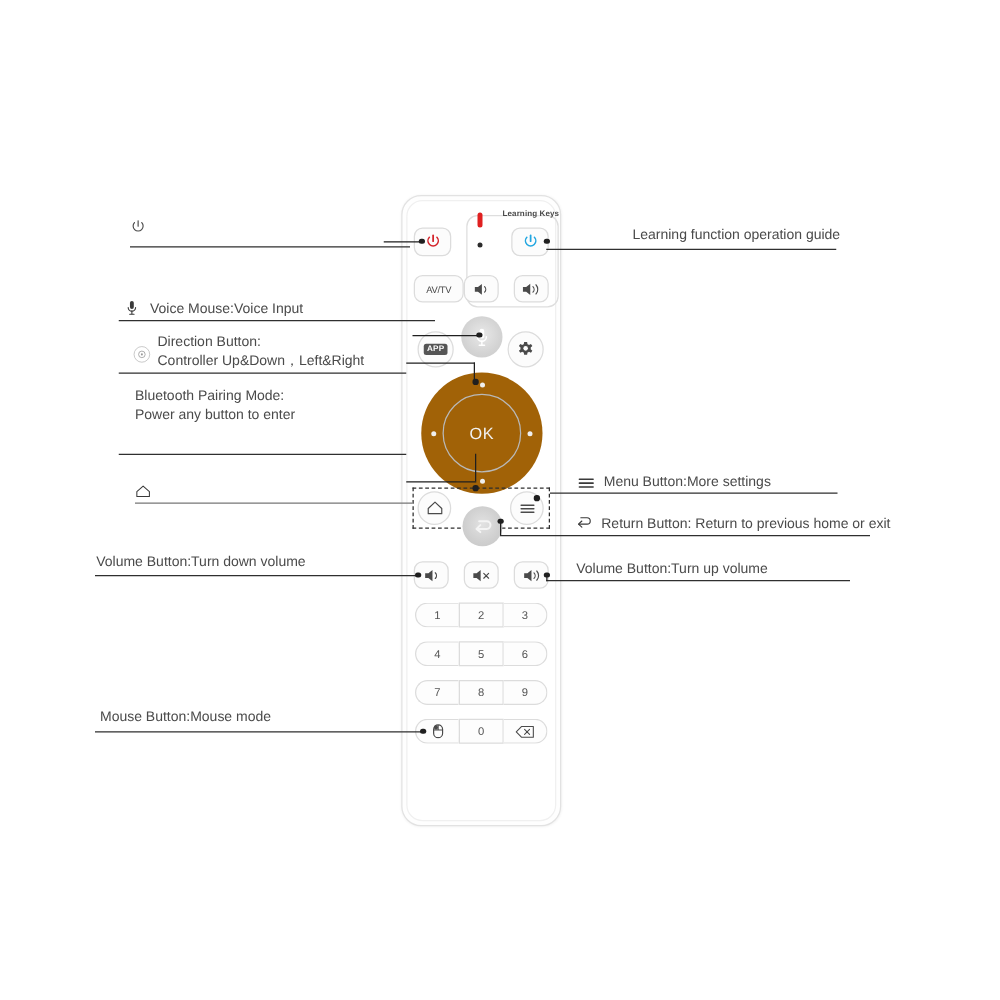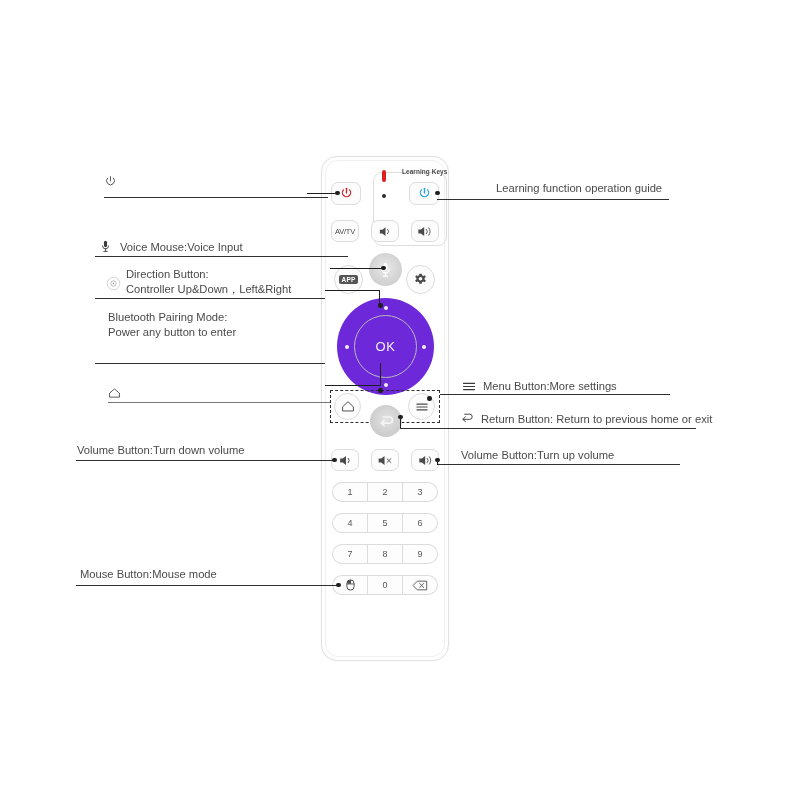--- a/index.html
+++ b/index.html
@@ -66,21 +66,21 @@
     display:flex;align-items:center;justify-content:center;
     box-sizing:border-box;
     font-size:9px;color:#555;
   }
 
   
   .pwr-left{left:331px;top:182px;width:30px;height:23px;}
   .pwr-right{left:409px;top:182px;width:30px;height:23px;}
 
   
-  .row2-a{left:331px;top:220px;width:28px;height:22px;}
+  .row2-a{left:331px;top:220px;width:40px;height:22px;}
   .row2-b{left:371px;top:220px;width:28px;height:22px;}
   .row2-c{left:411px;top:220px;width:28px;height:22px;}
   .row2-a span{font-size:7.5px;color:#4a4a4a;letter-spacing:-0.2px;}
 
   
   .app-key{left:334px;top:265px;width:29px;height:29px;}
   .gear-key{left:406px;top:265px;width:29px;height:29px;}
   .app-badge{
     font-size:6.5px;font-weight:bold;color:#fff;background:#555;
     border-radius:2px;padding:1px 2.5px;letter-spacing:0.2px;
@@ -90,21 +90,21 @@
   .mic-key{
     position:absolute;left:369px;top:253px;width:33px;height:33px;
     border-radius:50%;
     background:radial-gradient(circle at 50% 45%, #e9e9e9 0%, #d4d4d4 58%, #c9c9c9 100%);
     display:flex;align-items:center;justify-content:center;
   }
 
   
   .dpad{
     position:absolute;left:337px;top:298px;width:97px;height:97px;
-    border-radius:50%;background:#6d28d9;text-decoration:underline;
+    border-radius:50%;background:#a16207;text-decoration:underline;
   }
   .dpad-ring{
     position:absolute;left:17px;top:17px;width:63px;height:63px;
     border-radius:50%;border:1px solid #b9b9b9;box-sizing:border-box;
   }
   .dpad-ok{
     position:absolute;left:0;top:0;width:97px;height:97px;
     display:flex;align-items:center;justify-content:center;
     font-size:13px;color:#f2f2f2;letter-spacing:0.5px;
   }
@@ -355,21 +355,21 @@
   <div class="rule-thin" style="left:108px;top:402px;width:222px;"></div>
 
   <div class="ann" style="left:77px;top:443px;">Volume Button:Turn down volume</div>
   <div class="rule" style="left:76px;top:460px;width:258px;"></div>
   <div class="tipdot" style="left:332px;top:457.5px;"></div>
 
   <div class="ann" style="left:80px;top:567px;">Mouse Button:Mouse mode</div>
   <div class="rule" style="left:76px;top:585px;width:262px;"></div>
   <div class="tipdot" style="left:336px;top:582.5px;"></div>
 
-  <div class="ann" style="left:480px;top:181px;padding-left:16px;">Learning function operation guide</div>
+  <div class="ann" style="left:490px;top:181px;padding-left:16px;">Learning function operation guide</div>
   <div class="rule" style="left:437px;top:199px;width:232px;"></div>
   <div class="tipdot" style="left:435px;top:190.5px;"></div>
 
   <div class="ann" style="left:483px;top:379px;">Menu Button:More settings</div>
   <svg class="ico" style="position:absolute;left:462px;top:381px;" width="14" height="11" viewBox="0 0 22 18">
     <path d="M2 4 L20 4 M2 9 L20 9 M2 14 L20 14" stroke="#3a3a3a" stroke-width="2" stroke-linecap="round"></path>
   </svg>
   <div class="rule" style="left:440px;top:394px;width:230px;"></div>
 
   <div class="tipdot" style="left:427px;top:396px;"></div>

